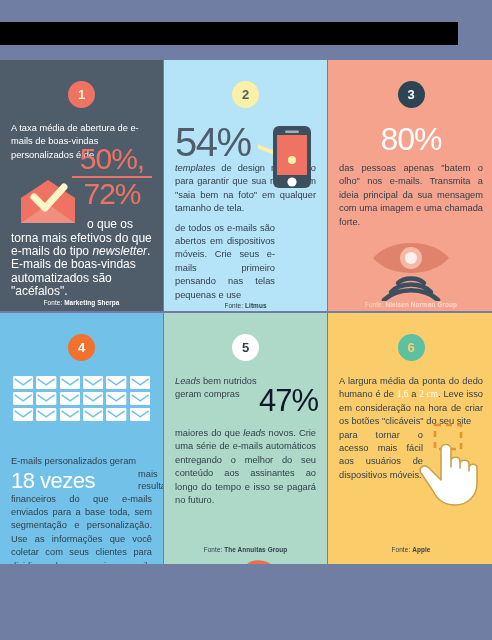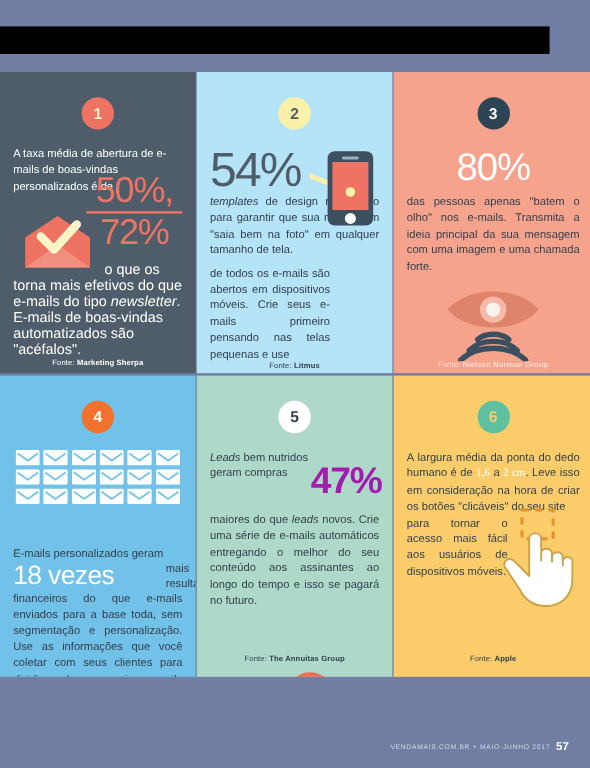--- a/index.html
+++ b/index.html
@@ -156,21 +156,21 @@
   .p4 { background: #72c1e8; color: #33404d; }
   .p4 .badge { background: #f2712c; color: #ffffff; }
   .env-grid {
     display: grid;
     grid-template-columns: repeat(6, 1fr);
     gap: 3px 3px;
     margin: 0 2px 8px 2px;
   }
   .env-mini { width: 100%; height: 13px; }
   .p4-line1 { font-size: 9.3px; line-height: 13.4px; margin-top: 35px; }
-  .p4-row { display: flex; align-items: flex-start; }
+  .p4-row { display: flex; align-items: flex-end; }
   .big-18 {
     font-size: 22px;
     font-weight: 300;
     line-height: 24px;
     color: #ffffff;
     letter-spacing: -0.5px;
     white-space: nowrap;
   }
   .p4-side { font-size: 9.3px; line-height: 11.6px; padding-left: 4px; padding-top: 1px; margin-left: 39px; }
   .p4 .source { color: #d7eefa; }
@@ -178,24 +178,24 @@
   
   .p5 { background: #aed8c8; color: #33404d; }
   .p5 .badge { background: #ffffff; color: #33404d; }
   .p5-top { position: relative; min-height: 52px; }
   .p5-left { font-size: 9.3px; line-height: 13.4px; width: 92px; }
   .big-47 {
     position: absolute;
     right: -2px;
     top: 10px;
     font-size: 31px;
-    font-weight: 700;
+    font-weight: 400;
     line-height: 31px;
     letter-spacing: -1px;
-    color: #a21caf;
+    color: #0f172a;
   }
   .drum-wrap {
     position: absolute;
     right: 4px;
     top: 180px;
     width: 78px;
     height: 48px;
   }
 
   
@@ -454,18 +454,14 @@
         <div class="p6-narrow">para tornar o acesso mais fácil aos usuários de dispositivos móveis.</div>
       </div>
       <div class="source">
         <span>Fonte:</span>
         <b>Apple</b>
       </div>
     </div>
 
   </div>
 
-  <div class="footer">
-    <span>VENDAMAIS.COM.BR + MAIO-JUNHO 2017</span>
-    <span class="pg">57</span>
-  </div>
 
 </div>
 
 </body></html>

